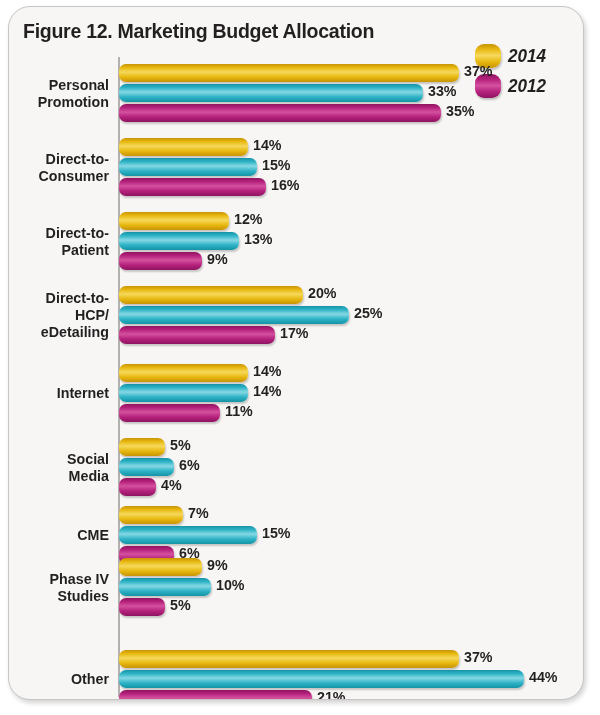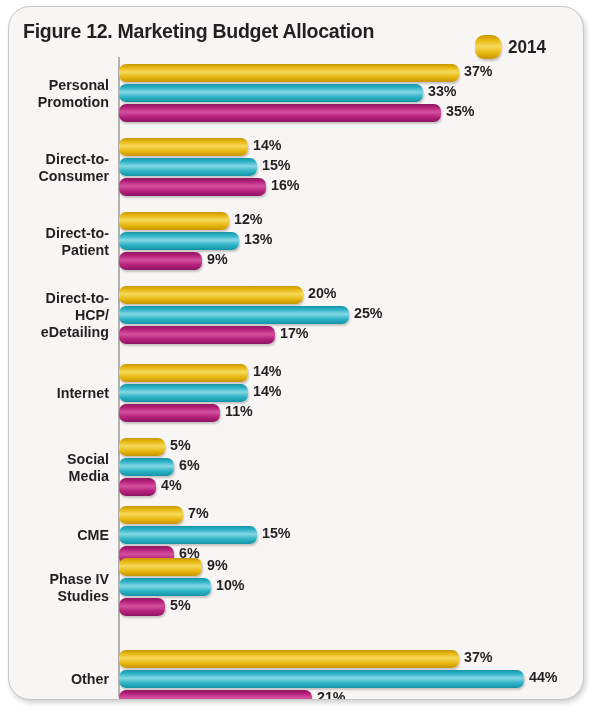--- a/index.html
+++ b/index.html
@@ -39,22 +39,23 @@
     font-family: "Liberation Sans Narrow", "Liberation Sans", sans-serif;
     transform: scaleX(0.93);
     transform-origin: left center;
     white-space: nowrap;
   }
 
   
   #legend {
     position: absolute;
     right: 12px;
-    top: 26px;
+    top: 35px;
     width: 96px;
+    font-style: italic;
   }
   .legend-row {
     display: flex;
     align-items: center;
     height: 28px;
     margin-bottom: 2px;
   }
   .legend-swatch {
     width: 26px;
     height: 24px;
@@ -142,20 +143,24 @@
 
 <div id="figure-card">
 
   <div id="chart-title">Figure 12. Marketing Budget Allocation</div>
 
   <div id="legend">
       <div class="legend-row">
         <div class="legend-swatch" style="background: linear-gradient(rgb(199, 148, 5) 0%, rgb(232, 184, 16) 22%, rgb(246, 217, 92) 48%, rgb(232, 184, 16) 74%, rgb(199, 148, 5) 100%); box-shadow: rgba(0, 0, 0, 0.22) 1px 2px 2px;"></div>
         <span class="legend-label">2014</span>
       </div>
+      <div class="legend-row">
+        <div class="legend-swatch" style="background: linear-gradient(rgb(142, 20, 97) 0%, rgb(181, 33, 124) 22%, rgb(212, 81, 159) 48%, rgb(181, 33, 124) 74%, rgb(142, 20, 97) 100%); box-shadow: rgba(0, 0, 0, 0.22) 1px 2px 2px;"></div>
+        <span class="legend-label">2012</span>
+      </div>
     </div>
 
   <div id="plot">
     <div id="axis-line"></div>
   <div class="group" style="top: 10px;">
         <div class="group-label" style="top: 12.5px;">Personal
 Promotion</div>
         <div class="bars">
           <div class="bar-row">
             <div class="bar" style="width: 340.4px; background: linear-gradient(rgb(199, 148, 5) 0%, rgb(232, 184, 16) 20%, rgb(246, 217, 92) 45%, rgb(232, 184, 16) 72%, rgb(199, 148, 5) 100%);"></div>

